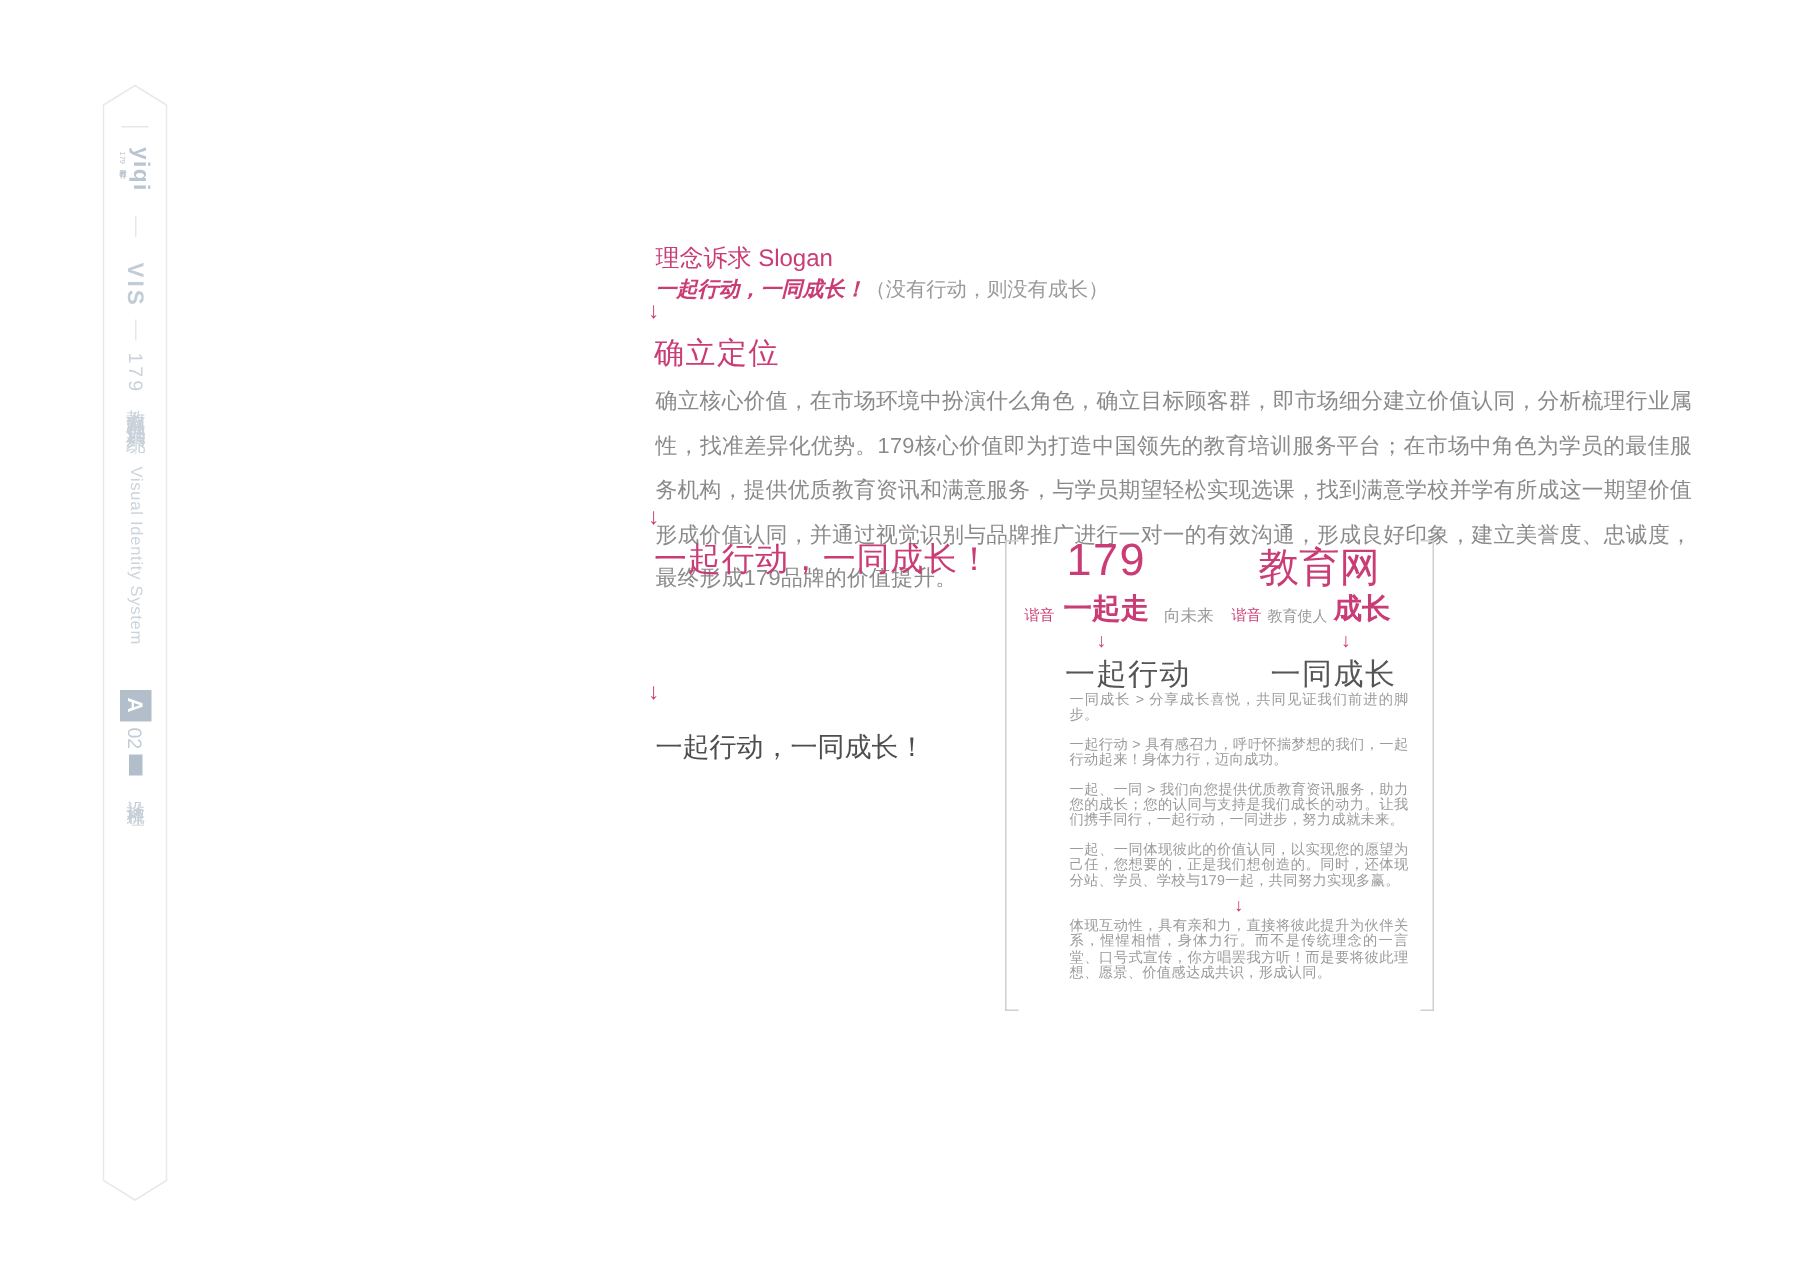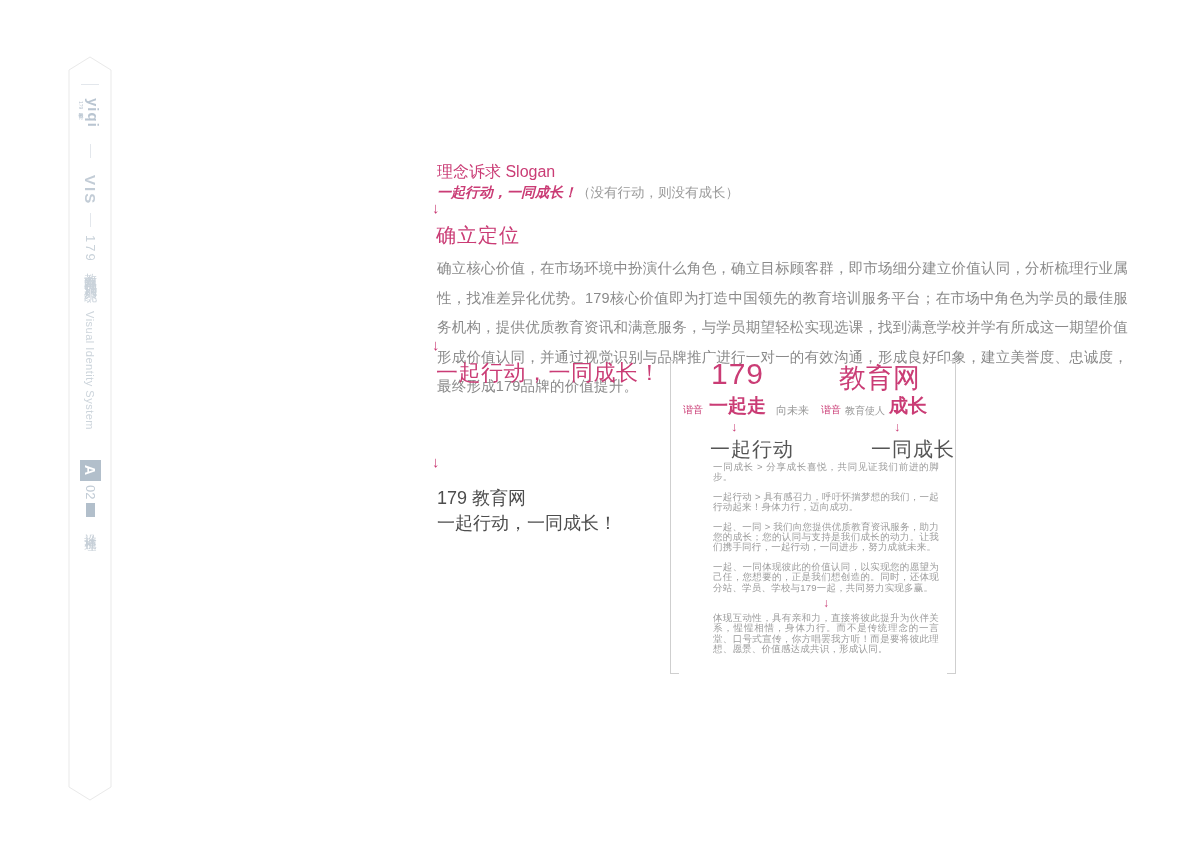--- a/index.html
+++ b/index.html
@@ -56,21 +56,21 @@
   #hom-label-l { left:13px;  top:43px; }
   #hom-l       { left:39px;  top:33px; font-size:19px; font-weight:600;text-align:right; }
   #hom-suffix  { left:106px; top:43px; font-size:11px; color:#9a9a9a; }
   #hom-label-r { left:151px; top:43px; }
   #hom-prefix  { left:175px; top:44px; font-size:10px; color:#9a9a9a; }
   #hom-r       { left:219px; top:33px; font-size:19px; font-weight:700; }
   #d-arrow-l { left:61px;  top:59px; font-size:13px; }
   #d-arrow-r { left:224px; top:59px; font-size:13px; }
   .result { top:76px; font-size:20px; color:#555555; letter-spacing:1px; }
   #result-l { left:40px; }
-  #result-r { left:177px;margin-left:24px; }
+  #result-r { left:177px; }
   #d-paras { left:43px; top:102px; width:226px; font-size:9.5px; line-height:10.4px;
     color:#9b9b9b; text-align:justify; letter-spacing:0.2px; }
   #d-paras p + p { margin-top:9px; }
   #d-para-arrow { text-align:center; font-size:12px; line-height:12px; margin:4px 0; color:#ca3c75; }
 </style>
 </head>
 <body>
 
 <svg id="ribbon-svg" width="48" height="752">
   <path d="M3 16 L24 3 L45 16 L45 733 L24 746 L3 733 Z" fill="#ffffff" stroke="#e9e9e9" stroke-width="1"></path>
@@ -108,21 +108,20 @@
 
 <div id="body-par" class="abs">确立核心价值，在市场环境中扮演什么角色，确立目标顾客群，即市场细分建立价值认同，分析梳理行业属性，找准差异化优势。179核心价值即为打造中国领先的教育培训服务平台；在市场中角色为学员的最佳服务机构，提供优质教育资讯和满意服务，与学员期望轻松实现选课，找到满意学校并学有所成这一期望价值形成价值认同，并通过视觉识别与品牌推广进行一对一的有效沟通，形成良好印象，建立美誉度、忠诚度，最终形成179品牌的价值提升。</div>
 
 <div id="arrow-2" class="abs arrow">↓</div>
 
 <div id="slogan-banner" class="abs pink">一起行动，一同成长！</div>
 
 <div id="arrow-3" class="abs arrow">↓</div>
 
 <div id="brand-block" class="abs">
-  <div>179 教育网</div>
   <div>一起行动，一同成长！</div>
 </div>
 
 <div id="diagram" class="abs">
   <div class="bracket bl"></div>
   <div class="bracket br"></div>
 
   <div id="term-left" class="abs pink">179</div>
   <div id="term-right" class="abs pink">教育网</div>
 

